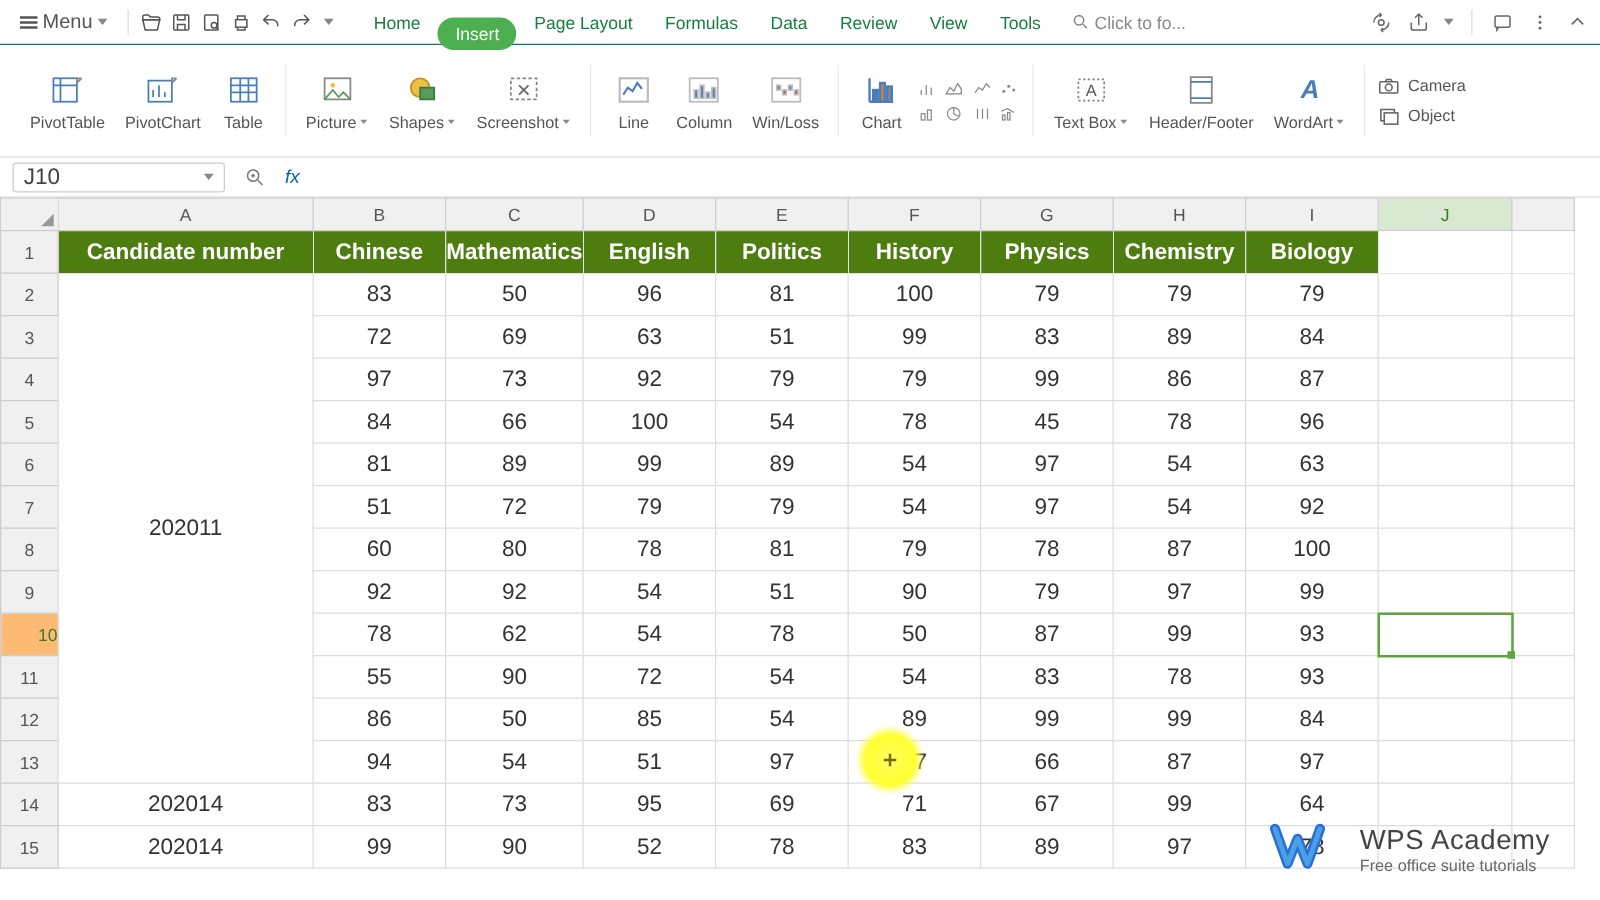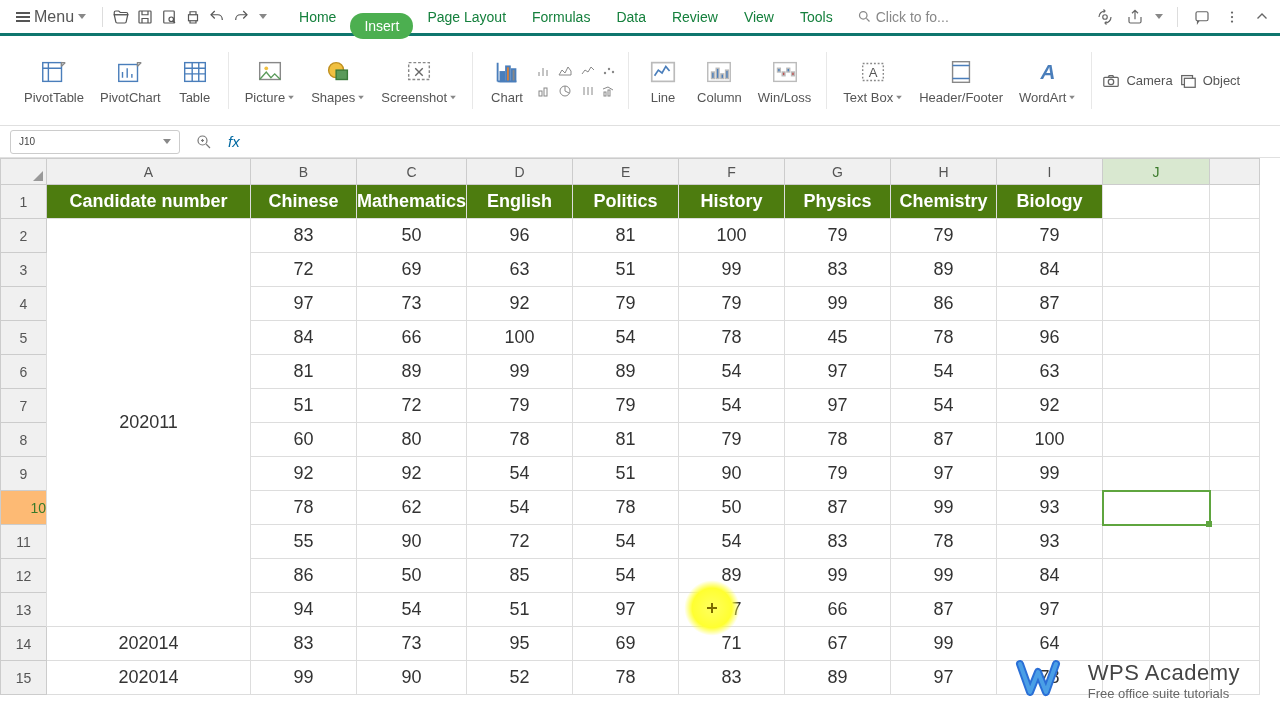--- a/index.html
+++ b/index.html
@@ -1,19 +1,19 @@
 <!DOCTYPE html>
 <html><head>
 <meta charset="utf-8">
 <style>
   * { box-sizing: border-box; margin: 0; padding: 0; font-family: -apple-system, "Segoe UI", Arial, sans-serif; }
   body { background: #fff; width: 1280px; height: 720px; overflow: hidden; position: relative; }
 
   
-  .menubar { height: 36px; display: flex; align-items: center; padding: 0 8px; border-bottom: 3px solid #0f766e; gap: 4px; }
+  .menubar { height: 36px; display: flex; align-items: center; padding: 0 8px; border-bottom: 1px solid #0f766e; gap: 4px; }
   .menu-btn { display: flex; align-items: center; gap: 4px; padding: 4px 8px; color: #555; cursor: pointer; border-radius: 3px; }
   .hamburger { width: 14px; height: 2px; background: #555; position: relative; }
   .hamburger::before, .hamburger::after { content: ""; position: absolute; width: 14px; height: 2px; background: #555; left: 0; }
   .hamburger::before { top: -4px; } .hamburger::after { top: 4px; }
   .chev-down { width: 0; height: 0; border-left: 4px solid transparent; border-right: 4px solid transparent; border-top: 5px solid #888; }
   .sep { width: 1px; height: 20px; background: #ddd; margin: 0 4px; }
   .qicon { width: 20px; height: 20px; display: flex; align-items: center; justify-content: center; color: #555; cursor: pointer; }
   .qicon svg { width: 18px; height: 18px; }
 
   .tabs { display: flex; align-items: center; gap: 2px; margin-left: 16px; }
@@ -29,27 +29,27 @@
   .rgroup { display: flex; align-items: center; gap: 4px; padding: 0 10px; position: relative; }
   .rgroup::after { content: ""; position: absolute; right: 0; top: 12px; bottom: 12px; width: 1px; background: #e8e8e8; }
   .rgroup:last-child::after { display: none; }
   .rbtn { display: flex; flex-direction: column; align-items: center; justify-content: center; padding: 4px 6px; gap: 2px; cursor: pointer; color: #555; font-size: 13px; min-width: 48px; }
   .rbtn .ico { width: 32px; height: 32px; display: flex; align-items: center; justify-content: center; }
   .rbtn .ico svg { width: 30px; height: 30px; }
   .rbtn .lbl { display: flex; align-items: center; gap: 2px; text-align: center; }
   .smgrid { display: grid; grid-template-columns: repeat(2,1fr); grid-template-rows: repeat(2,1fr); gap: 2px; width: 40px; }
   .smgrid .sbtn { width: 18px; height: 18px; display:flex; align-items:center; justify-content:center; }
   .smgrid .sbtn svg { width:16px; height:16px; }
-  .stack { display:flex; flex-direction:row; gap:6px; align-items:flex-start; color:#555; font-size:13px; }
+  .stack { display:flex; flex-direction:column; gap:6px; align-items:flex-start; color:#555; font-size:13px; }
   .stack .row { display:flex; align-items:center; gap:6px; cursor:pointer; }
   .stack .row svg { width:18px; height:18px; }
 
   
   .fxbar { height: 32px; display:flex; align-items:center; border-bottom:1px solid #e0e0e0; padding:0 10px; gap:14px; }
-  .namebox { width: 170px; height:24px; border:1px solid #ccc; border-radius:3px; display:flex; align-items:center; padding:0 8px; justify-content:space-between; color:#444; font-size:10px; }
+  .namebox { width: 170px; height:24px; border:1px solid #ccc; border-radius:3px; display:flex; align-items:center; padding:0 8px; justify-content:space-between; color:#444; font-size:18px; }
   .fxlabel { font-style: italic; color:#0369a1; font-size:15px; }
   .fxinput { flex:1; height:24px; border:none; outline:none; font-size:14px; color:#333; }
 
   
   .gridwrap { position: relative; }
   table.sheet { border-collapse: collapse; table-layout: fixed; }
   .corner { width: 46px; height: 26px; background:#f0f0f0; border:1px solid #ccc; position:relative; }
   .corner::after { content:""; position:absolute; right:3px; bottom:3px; width:0; height:0; border-left:10px solid transparent; border-bottom:10px solid #999; }
   th.colh { background:#f0f0f0; border:1px solid #ccc; font-weight:normal; color:#555; height:26px; font-size:14px; }
   th.rowh { background:#f0f0f0; border:1px solid #ccc; font-weight:normal; color:#555; width:46px; font-size:14px; }
@@ -249,84 +249,20 @@
       <span class="lbl">
           <span>Screenshot</span>
           <span class="chev-down" style="transform:scale(0.7)"></span>
         </span>
     </div>
   </div>
 
   <div class="rgroup">
     <div class="rbtn">
       <span class="ico">
-          <svg viewBox="0 0 32 32" fill="none" stroke="#4a7ebb" stroke-width="2">
-            <path d="M6 26V6M6 26h20"></path>
-            <rect x="9" y="16" width="4" height="10" fill="#4a7ebb"></rect>
-            <rect x="15" y="10" width="4" height="16" fill="#d08040"></rect>
-            <rect x="21" y="13" width="4" height="13" fill="#888"></rect>
-          </svg>
-        </span>
-      <span class="lbl">Chart</span>
-    </div>
-    <div class="smgrid">
-      <span class="sbtn">
-          <svg viewBox="0 0 16 16" stroke="#888" fill="none">
-            <path d="M3 13V9M7 13V5M11 13V7"></path>
-          </svg>
-        </span>
-      <span class="sbtn">
-          <svg viewBox="0 0 16 16" stroke="#888" fill="none">
-            <path d="M2 12l3-5 3 3 3-6 3 4v4H2z"></path>
-          </svg>
-        </span>
-      <span class="sbtn">
-          <svg viewBox="0 0 16 16" stroke="#888" fill="none">
-            <rect x="3" y="8" width="3" height="5"></rect>
-            <rect x="8" y="5" width="3" height="8"></rect>
-          </svg>
-        </span>
-      <span class="sbtn">
-          <svg viewBox="0 0 16 16" stroke="#888" fill="none">
-            <circle cx="8" cy="8" r="5"></circle>
-            <path d="M8 3v5l4 2"></path>
-          </svg>
-        </span>
-    </div>
-    <div class="smgrid">
-      <span class="sbtn">
-          <svg viewBox="0 0 16 16" stroke="#888" fill="none">
-            <path d="M2 11l3-4 3 2 3-5 3 3"></path>
-          </svg>
-        </span>
-      <span class="sbtn">
-          <svg viewBox="0 0 16 16" fill="#888">
-            <circle cx="4" cy="10" r="1.2"></circle>
-            <circle cx="8" cy="6" r="1.2"></circle>
-            <circle cx="12" cy="9" r="1.2"></circle>
-          </svg>
-        </span>
-      <span class="sbtn">
-          <svg viewBox="0 0 16 16" stroke="#888" fill="none">
-            <path d="M4 4v8M8 4v8M12 4v8"></path>
-          </svg>
-        </span>
-      <span class="sbtn">
-          <svg viewBox="0 0 16 16" stroke="#888" fill="none">
-            <rect x="3" y="9" width="2" height="4"></rect>
-            <rect x="7" y="7" width="2" height="6"></rect>
-            <path d="M2 6l5-2 5 3"></path>
-          </svg>
-        </span>
-    </div>
-  </div>
-
-  <div class="rgroup">
-    <div class="rbtn">
-      <span class="ico">
           <svg viewBox="0 0 32 32" fill="none" stroke="#4a7ebb" stroke-width="1.8">
             <rect x="4" y="6" width="24" height="20" stroke="#bbb"></rect>
             <path d="M7 20l4-6 4 3 4-7 4 5"></path>
           </svg>
         </span>
       <span class="lbl">Line</span>
     </div>
     <div class="rbtn">
       <span class="ico">
           <svg viewBox="0 0 32 32" fill="#4a7ebb" stroke="#bbb" stroke-width="1.5">
@@ -343,20 +279,84 @@
       <span class="ico">
           <svg viewBox="0 0 32 32" fill="#4a7ebb" stroke="#bbb" stroke-width="1.5">
             <rect x="4" y="6" width="24" height="20" fill="none"></rect>
             <rect x="8" y="12" width="3" height="4"></rect>
             <rect x="13" y="16" width="3" height="4" fill="#c05050"></rect>
             <rect x="18" y="12" width="3" height="4"></rect>
             <rect x="23" y="16" width="3" height="4" fill="#c05050"></rect>
           </svg>
         </span>
       <span class="lbl">Win/Loss</span>
+    </div>
+  </div>
+
+  <div class="rgroup">
+    <div class="rbtn">
+      <span class="ico">
+          <svg viewBox="0 0 32 32" fill="none" stroke="#4a7ebb" stroke-width="2">
+            <path d="M6 26V6M6 26h20"></path>
+            <rect x="9" y="16" width="4" height="10" fill="#4a7ebb"></rect>
+            <rect x="15" y="10" width="4" height="16" fill="#d08040"></rect>
+            <rect x="21" y="13" width="4" height="13" fill="#888"></rect>
+          </svg>
+        </span>
+      <span class="lbl">Chart</span>
+    </div>
+    <div class="smgrid">
+      <span class="sbtn">
+          <svg viewBox="0 0 16 16" stroke="#888" fill="none">
+            <path d="M3 13V9M7 13V5M11 13V7"></path>
+          </svg>
+        </span>
+      <span class="sbtn">
+          <svg viewBox="0 0 16 16" stroke="#888" fill="none">
+            <path d="M2 12l3-5 3 3 3-6 3 4v4H2z"></path>
+          </svg>
+        </span>
+      <span class="sbtn">
+          <svg viewBox="0 0 16 16" stroke="#888" fill="none">
+            <rect x="3" y="8" width="3" height="5"></rect>
+            <rect x="8" y="5" width="3" height="8"></rect>
+          </svg>
+        </span>
+      <span class="sbtn">
+          <svg viewBox="0 0 16 16" stroke="#888" fill="none">
+            <circle cx="8" cy="8" r="5"></circle>
+            <path d="M8 3v5l4 2"></path>
+          </svg>
+        </span>
+    </div>
+    <div class="smgrid">
+      <span class="sbtn">
+          <svg viewBox="0 0 16 16" stroke="#888" fill="none">
+            <path d="M2 11l3-4 3 2 3-5 3 3"></path>
+          </svg>
+        </span>
+      <span class="sbtn">
+          <svg viewBox="0 0 16 16" fill="#888">
+            <circle cx="4" cy="10" r="1.2"></circle>
+            <circle cx="8" cy="6" r="1.2"></circle>
+            <circle cx="12" cy="9" r="1.2"></circle>
+          </svg>
+        </span>
+      <span class="sbtn">
+          <svg viewBox="0 0 16 16" stroke="#888" fill="none">
+            <path d="M4 4v8M8 4v8M12 4v8"></path>
+          </svg>
+        </span>
+      <span class="sbtn">
+          <svg viewBox="0 0 16 16" stroke="#888" fill="none">
+            <rect x="3" y="9" width="2" height="4"></rect>
+            <rect x="7" y="7" width="2" height="6"></rect>
+            <path d="M2 6l5-2 5 3"></path>
+          </svg>
+        </span>
     </div>
   </div>
 
   <div class="rgroup">
     <div class="rbtn">
       <span class="ico">
           <svg viewBox="0 0 32 32" fill="none" stroke="#888" stroke-width="1.5" stroke-dasharray="2 2">
             <rect x="5" y="7" width="22" height="18"></rect>
             <text x="16" y="21" font-size="14" fill="#555" text-anchor="middle" stroke="none">A</text>
           </svg>

